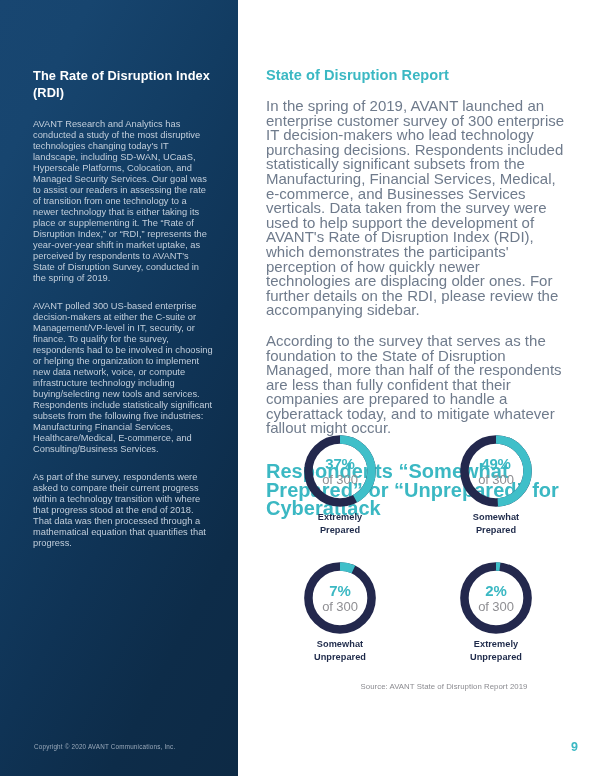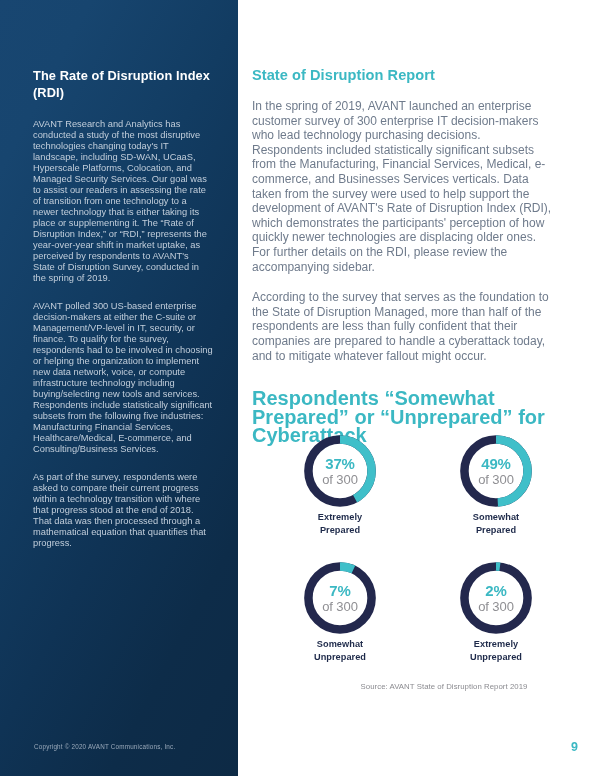--- a/index.html
+++ b/index.html
@@ -67,35 +67,35 @@
   
   .main {
     position: relative;
     flex: 1 1 auto;
     height: 776px;
     background: #ffffff;
     box-sizing: border-box;
   }
   .main-inner {
     position: absolute;
-    left: 14px;
+    left: 28px;
     top: 66px;
     width: 300px;
   }
   .h-teal {
     color: #3bb8c3;
     font-size: 14.6px;
     font-weight: bold;
     line-height: 19px;
     letter-spacing: 0.05px;
     margin: 0 0 14px 0;
   }
   .body-p {
     color: #6f7b8c;
-    font-size: 12px;
+    font-size: 15px;
     line-height: 14.6px;
     margin: 0 0 16px 0;
     letter-spacing: 0.01px;
   }
   .h-chart {
     color: #3bb8c3;
     font-size: 20px;
     font-weight: bold;
     line-height: 18.5px;
     letter-spacing: 0.02px;

